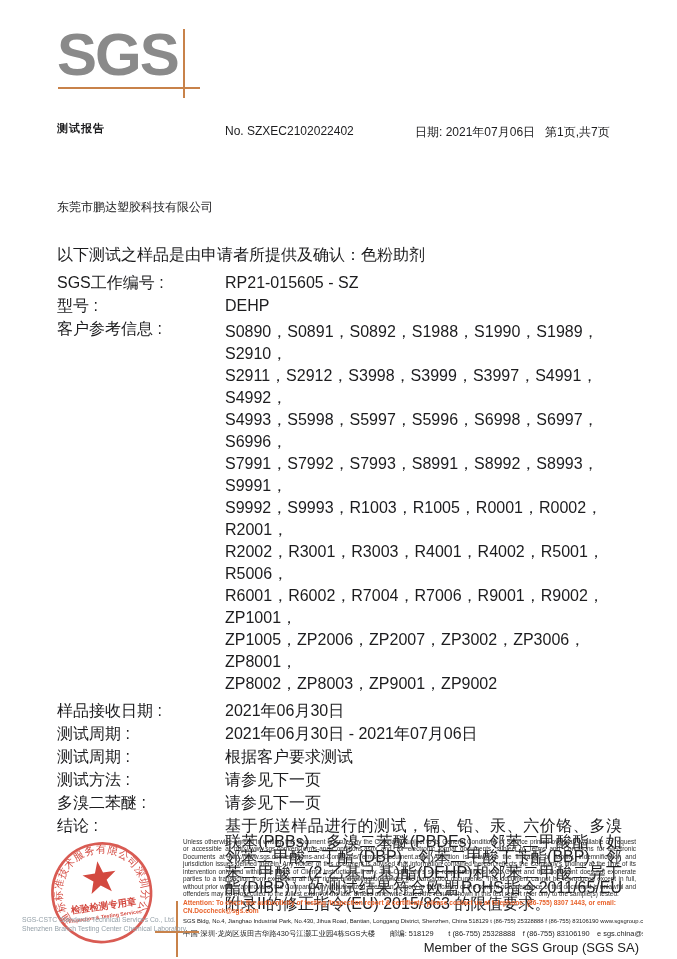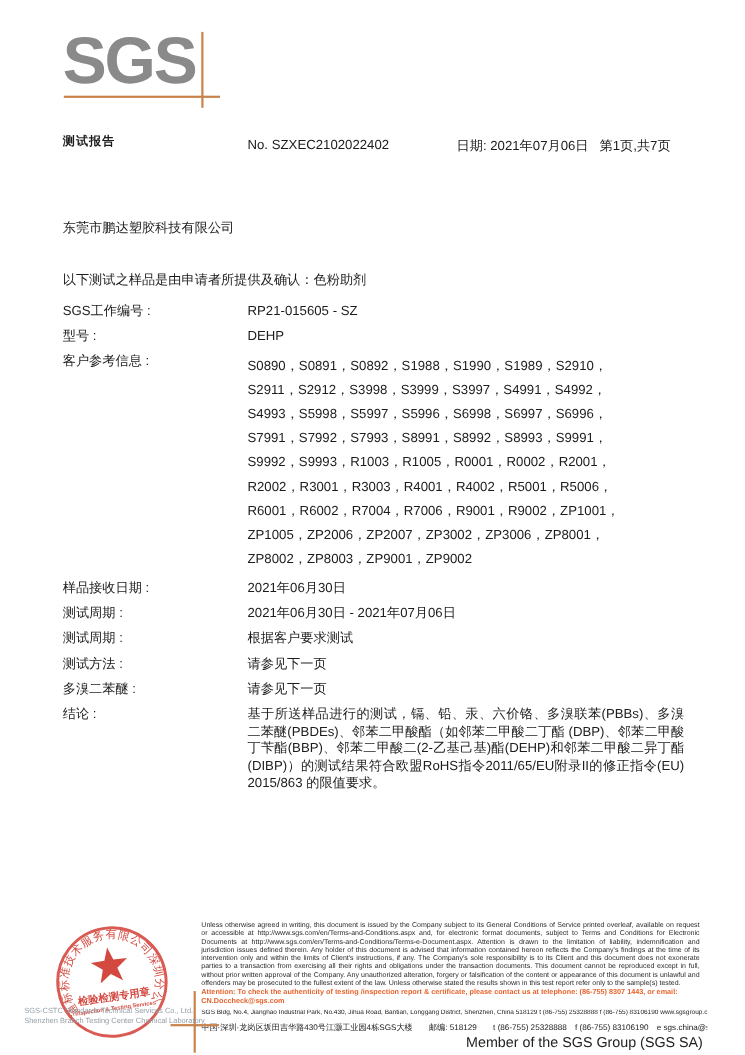--- a/index.html
+++ b/index.html
@@ -19,21 +19,21 @@
   .title-row{position:absolute;left:57px;top:121px;width:565px;height:20px;font-size:12px;}
   .doc-title{position:absolute;left:0;top:0;font-size:11px;font-weight:bold;letter-spacing:1px;}
   .report-no{position:absolute;left:168px;top:3px;}
   .report-date{position:absolute;left:358px;top:3px;}
   .page-info{position:absolute;left:488px;top:3px;}
 
   
   .applicant{position:absolute;left:57px;top:161px;font-size:12px;line-height:24px;margin-top:34px;}
 
   
-  .content{position:absolute;left:57px;top:247px;width:565px;font-size:12px;line-height:15px;}
+  .content{position:absolute;left:57px;top:247px;width:565px;font-size:16px;line-height:15px;}
   .statement{margin-bottom:13px;}
   .frow{display:flex;margin-bottom:8px;}
   .flabel{width:168px;flex:none;}
   .fvalue{flex:1;}
   .val-multiline{white-space:pre-line;line-height:22px;}
   .val-paragraph{line-height:15.6px;text-align:justify;}
   .row-conclusion{margin-top:2px;}
 
   
   .disclaimer{position:absolute;left:183px;top:838px;width:453px;font-size:6.4px;line-height:7.45px;

